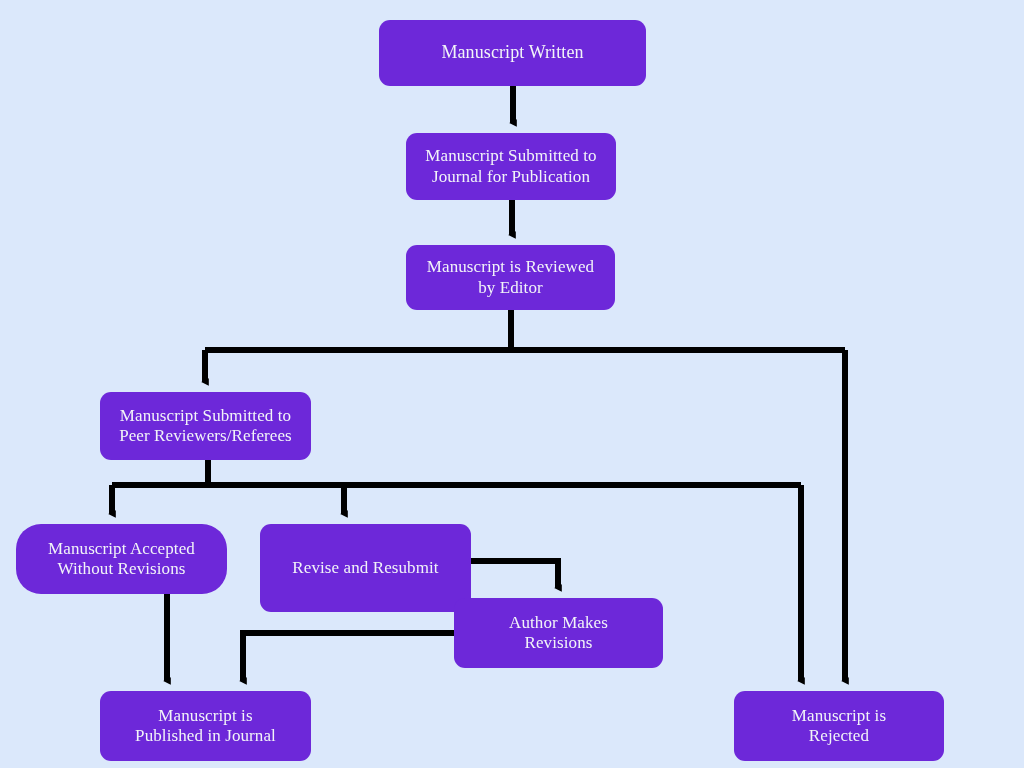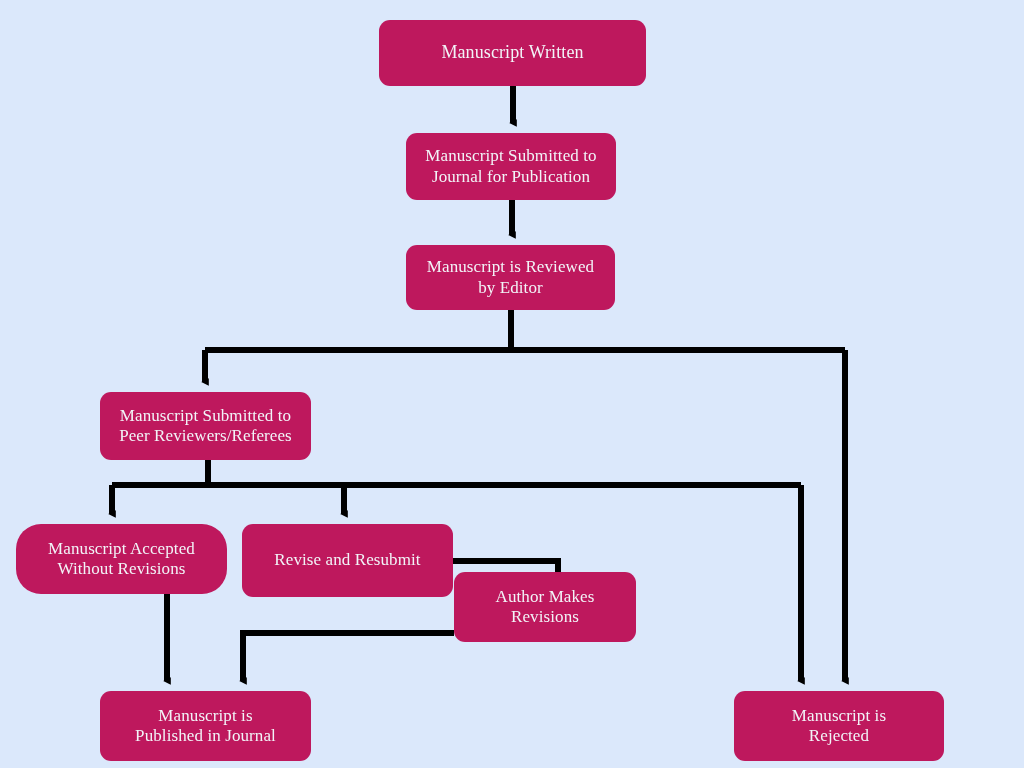--- a/index.html
+++ b/index.html
@@ -23,21 +23,21 @@
     position: absolute;
     left: 0;
     top: 0;
     width: 1024px;
     height: 768px;
     pointer-events: none;
   }
   .node {
     position: absolute;
     box-sizing: border-box;
-    background: #be185d;
+    background: #6d28d9;
     border-radius: 11px;
     color: #f2f4f8;
     display: flex;
     align-items: center;
     justify-content: center;
     text-align: center;
     line-height: 1.2;
     font-size: 17px;
     letter-spacing: 0.1px;
     z-index: 2;
@@ -45,22 +45,22 @@
   .node .node-label {
     display: block;
     white-space: pre-line;
     padding: 0 8px;
   }
   #node-manuscript-written { left: 379px; top: 20px; width: 267px; height: 66px; font-size: 18px; }
   #node-submitted-journal  { left: 406px; top: 133px; width: 210px; height: 67px; }
   #node-reviewed-editor    { left: 406px; top: 245px; width: 209px; height: 65px; }
   #node-peer-reviewers     { left: 100px; top: 392px; width: 211px; height: 68px; }
   #node-accepted-no-rev    { left: 16px;  top: 524px; width: 211px; height: 70px; border-radius: 25px; }
-  #node-revise-resubmit    { left: 242px; top: 524px; width: 211px; height: 73px; }
-  #node-author-revisions   { left: 454px; top: 572px; width: 182px; height: 70px; }
+  #node-revise-resubmit    { left: 260px; top: 524px; width: 211px; height: 88px; }
+  #node-author-revisions   { left: 454px; top: 598px; width: 209px; height: 70px; }
   #node-published-journal  { left: 100px; top: 691px; width: 211px; height: 70px; }
   #node-rejected           { left: 734px; top: 691px; width: 210px; height: 70px; }
 </style>
 </head>
 <body>
 
 <div id="flowchart">
 
   <svg id="edge-layer" viewBox="0 0 1024 768" width="1024" height="768" xmlns="http://www.w3.org/2000/svg">
     <defs>

